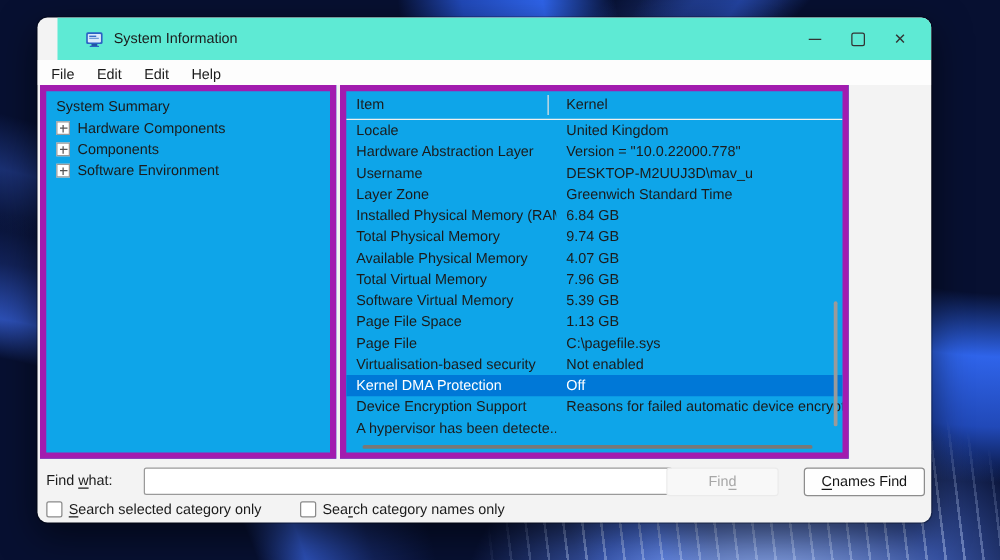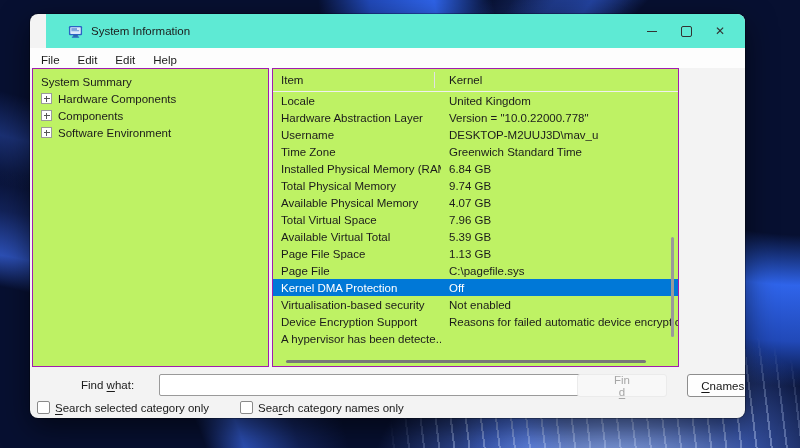--- a/index.html
+++ b/index.html
@@ -23,45 +23,45 @@
   .caption-controls{position:absolute;right:8px;top:0;height:34px;display:flex;align-items:stretch;}
   .cap-btn{width:34px;display:flex;align-items:center;justify-content:center;color:#333;font-size:12px;}
   .min-glyph{width:10px;height:1px;background:#333;display:block;}
   .max-glyph{width:9px;height:9px;border:1.2px solid #333;border-radius:2px;display:block;}
   .close-glyph{font-size:12px;color:#333;line-height:1;}
 
   .menubar{position:absolute;left:0;top:34px;right:0;height:20px;background:#fdfdfd;display:flex;align-items:flex-end;font-size:11.5px;color:#1b1b1b;}
   .menu-item{padding:2px 9px;}
   .menu-item:first-child{margin-left:2px;}
 
-  .panel{position:absolute;top:54px;height:299px;background:#bef264;border:1px solid #a21caf;box-sizing:border-box;}
+  .panel{position:absolute;top:54px;height:299px;background:#0ea5e9;border:5px solid #a21caf;box-sizing:border-box;}
   .tree-panel{left:2px;width:237px;}
   .table-panel{left:242px;width:407px;overflow:hidden;}
 
   .tree{padding:4px 0 0 0;font-size:11.5px;color:#1b1b1b;}
   .tree-row{height:17px;display:flex;align-items:center;padding-left:8px;white-space:nowrap;}
   .plusbox{width:9px;height:9px;border:1px solid #9a9a9a;background:#fff;margin-right:6px;flex:0 0 auto;display:flex;align-items:center;justify-content:center;position:relative;}
   .plusbox::before{content:"";position:absolute;left:1.5px;right:1.5px;top:3.5px;height:1px;background:#555;}
   .plusbox::after{content:"";position:absolute;top:1.5px;bottom:1.5px;left:3.5px;width:1px;background:#555;}
 
   .thead{height:22px;display:flex;align-items:center;font-size:11.5px;color:#1b1b1b;position:relative;border-bottom:1px solid #f0f0f0;}
   .thead .col-sep{position:absolute;left:161px;top:3px;bottom:3px;width:1px;background:#e2e2e2;}
   .cell-item{width:160px;padding-left:8px;flex:0 0 auto;white-space:nowrap;overflow:hidden;}
   .cell-value{flex:1;padding-left:8px;white-space:nowrap;overflow:hidden;}
   .trow{height:17px;display:flex;align-items:center;font-size:11.5px;color:#1b1b1b;}
   .trow.selected{background:#0078d7;color:#fff;}
 
   .vscroll{position:absolute;right:4px;top:168px;width:3px;height:100px;background:#9a9a9a;border-radius:2px;}
   .hscroll{position:absolute;left:13px;bottom:3px;width:360px;height:3px;background:#787878;border-radius:2px;}
 
-  .findbar{position:absolute;left:0;top:353px;right:0;height:34px;margin-left:44px;}
+  .findbar{position:absolute;left:0;top:353px;right:0;height:34px;}
   .find-label{position:absolute;left:7px;top:12px;font-size:11.5px;color:#1b1b1b;}
   .find-input{position:absolute;left:85px;top:7px;width:413px;height:20px;border:1px solid #9a9a9a;border-radius:2px;background:#fff;font-size:11.5px;font-family:"Liberation Sans",sans-serif;padding:0 4px;box-sizing:content-box;outline:none;color:#1b1b1b;}
   .btn{position:absolute;top:7px;height:23px;font-size:11.5px;display:flex;align-items:center;justify-content:center;border-radius:3px;box-sizing:border-box;}
-  .btn-find{left:503px;width:90px;background:#f8f8f8;border:1px solid #ebebeb;color:#a7a7a7;flex-direction:column;}
+  .btn-find{left:503px;width:90px;background:#f8f8f8;border:1px solid #ebebeb;color:#a7a7a7;}
   .btn-close-find{left:613px;width:97px;background:#fefefe;border:1px solid #8d8d8d;color:#151515;}
 
   .optionsrow{position:absolute;left:0;top:387px;right:0;height:17px;font-size:11.5px;color:#1b1b1b;}
   .cbwrap{position:absolute;top:0;display:flex;align-items:center;}
   .cbwrap.cb1{left:7px;}
   .cbwrap.cb2{left:210px;}
   .checkbox{width:11px;height:11px;border:1px solid #8a8a8a;border-radius:2px;background:#fff;margin-right:5px;flex:0 0 auto;}
   .u{text-decoration:underline;text-underline-offset:1.5px;}
 </style>
 </head>
@@ -141,58 +141,58 @@
           </div>
           <div class="trow">
             <span class="cell-item">Hardware Abstraction Layer</span>
             <span class="cell-value">Version = "10.0.22000.778"</span>
           </div>
           <div class="trow">
             <span class="cell-item">Username</span>
             <span class="cell-value">DESKTOP-M2UUJ3D\mav_u</span>
           </div>
           <div class="trow">
-            <span class="cell-item">Time Zone</span>
+            <span class="cell-item">Layer Zone</span>
             <span class="cell-value">Greenwich Standard Time</span>
           </div>
           <div class="trow">
             <span class="cell-item">Installed Physical Memory (RAM)</span>
             <span class="cell-value">6.84 GB</span>
           </div>
           <div class="trow">
             <span class="cell-item">Total Physical Memory</span>
             <span class="cell-value">9.74 GB</span>
           </div>
           <div class="trow">
             <span class="cell-item">Available Physical Memory</span>
             <span class="cell-value">4.07 GB</span>
           </div>
           <div class="trow">
-            <span class="cell-item">Total Virtual Space</span>
+            <span class="cell-item">Total Virtual Memory</span>
             <span class="cell-value">7.96 GB</span>
           </div>
           <div class="trow">
-            <span class="cell-item">Available Virtual Total</span>
+            <span class="cell-item">Software Virtual Memory</span>
             <span class="cell-value">5.39 GB</span>
           </div>
           <div class="trow">
             <span class="cell-item">Page File Space</span>
             <span class="cell-value">1.13 GB</span>
           </div>
           <div class="trow">
             <span class="cell-item">Page File</span>
             <span class="cell-value">C:\pagefile.sys</span>
+          </div>
+          <div class="trow">
+            <span class="cell-item">Virtualisation-based security</span>
+            <span class="cell-value">Not enabled</span>
           </div>
           <div class="trow selected">
             <span class="cell-item">Kernel DMA Protection</span>
             <span class="cell-value">Off</span>
-          </div>
-          <div class="trow">
-            <span class="cell-item">Virtualisation-based security</span>
-            <span class="cell-value">Not enabled</span>
           </div>
           <div class="trow">
             <span class="cell-item">Device Encryption Support</span>
             <span class="cell-value">Reasons for failed automatic device encryption: TPM is not us</span>
           </div>
           <div class="trow">
             <span class="cell-item">A hypervisor has been detecte...</span>
             <span class="cell-value"></span>
           </div>
         </div>

